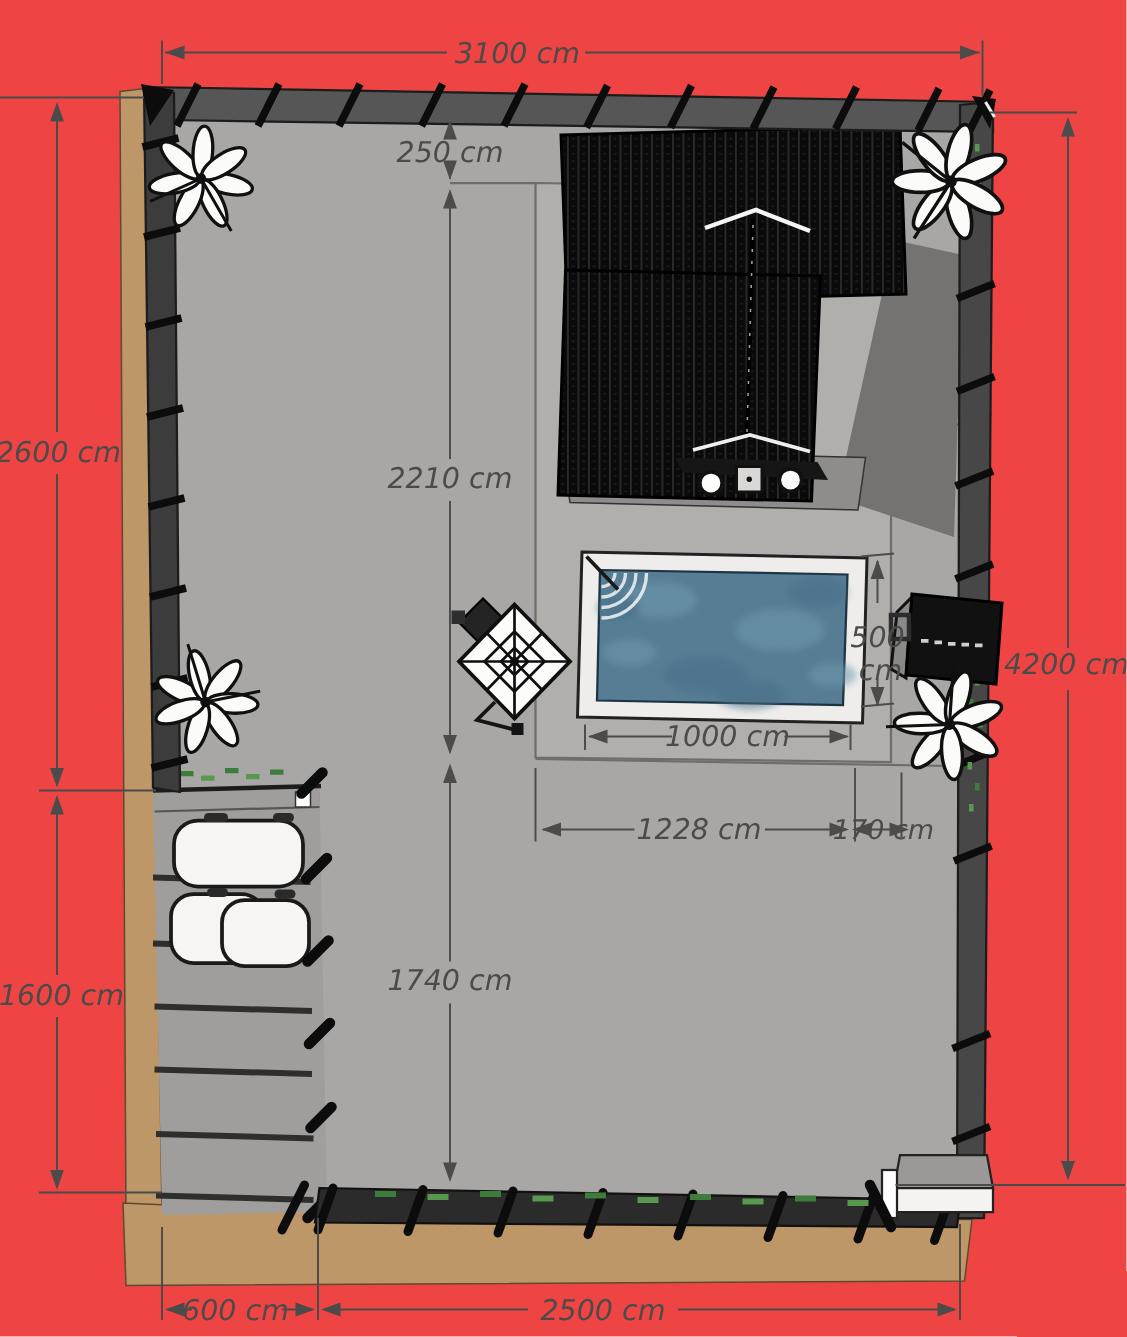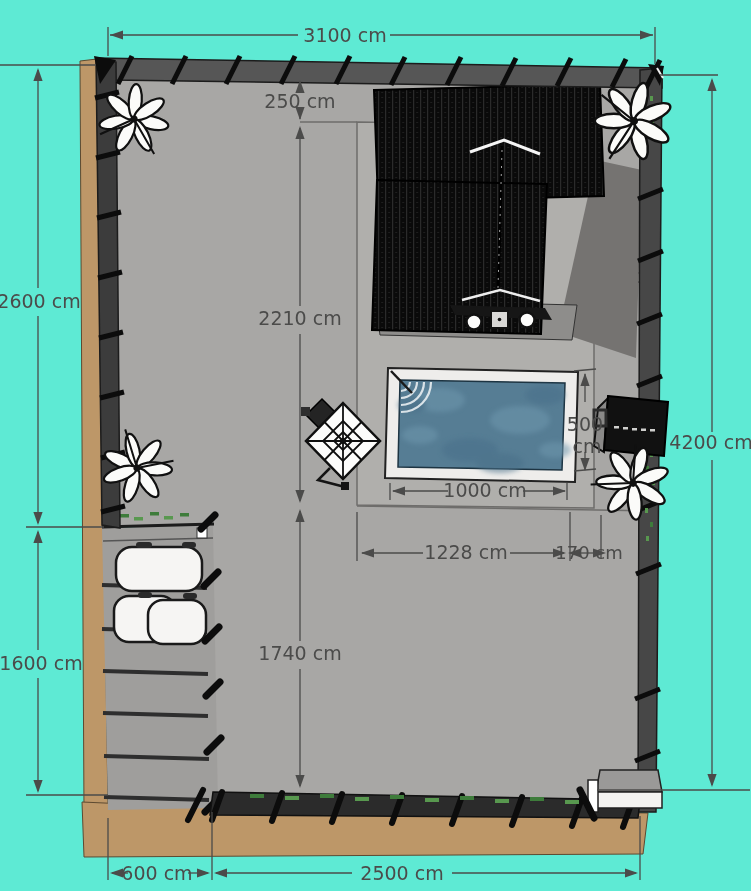--- a/index.html
+++ b/index.html
@@ -1,17 +1,17 @@
 <!DOCTYPE html>
 <html><head>
 <meta charset="utf-8">
 <style>
   html,body{margin:0;padding:0;background:#ffffff;}
-  .stage{position:relative;width:751px;height:891px;background:#5eead4;overflow:hidden;
-         font-family:"DejaVu Sans", sans-serif;}
+  .stage{position:relative;width:751px;height:891px;background:#ef4444;overflow:hidden;
+         font-family:"DejaVu Sans", sans-serif;font-style:italic;}
   svg{display:block;}
   text{font-family:"DejaVu Sans", sans-serif;font-size:19px;fill:#4b4b4a;}
   text.small{font-size:18px;}
 </style>
 </head>
 <body>
 
 <div class="stage">
 <svg width="751" height="891" viewBox="0 0 751 891">
   <defs>

